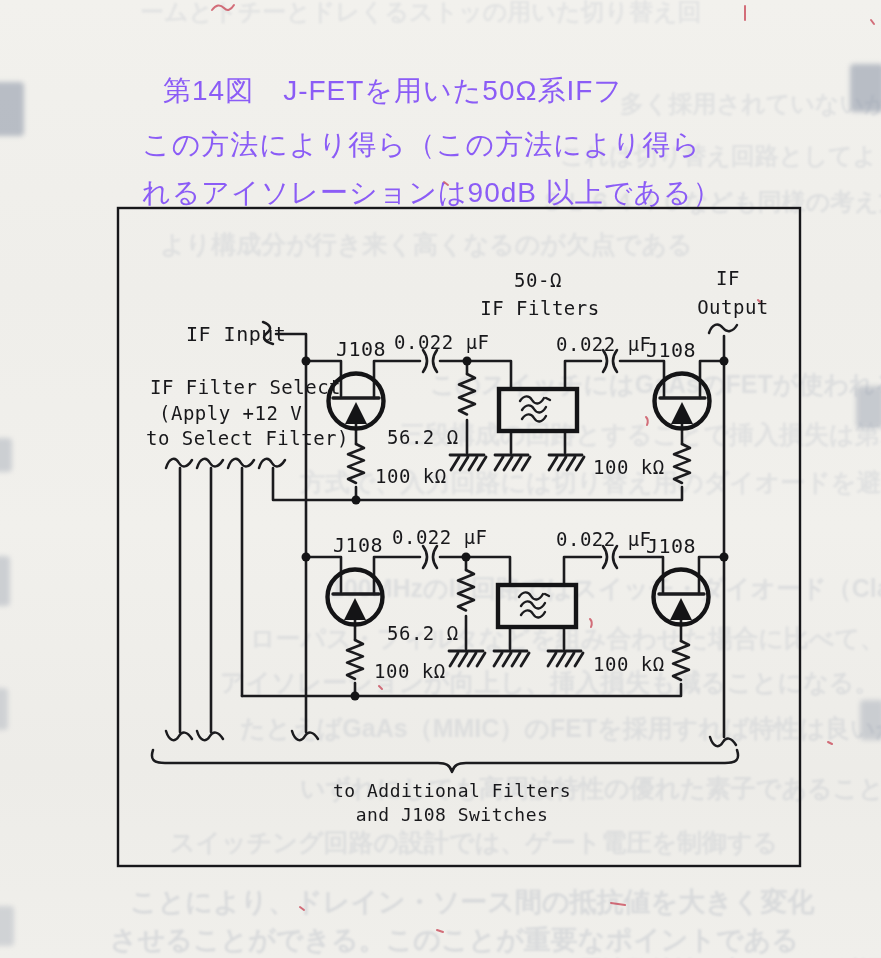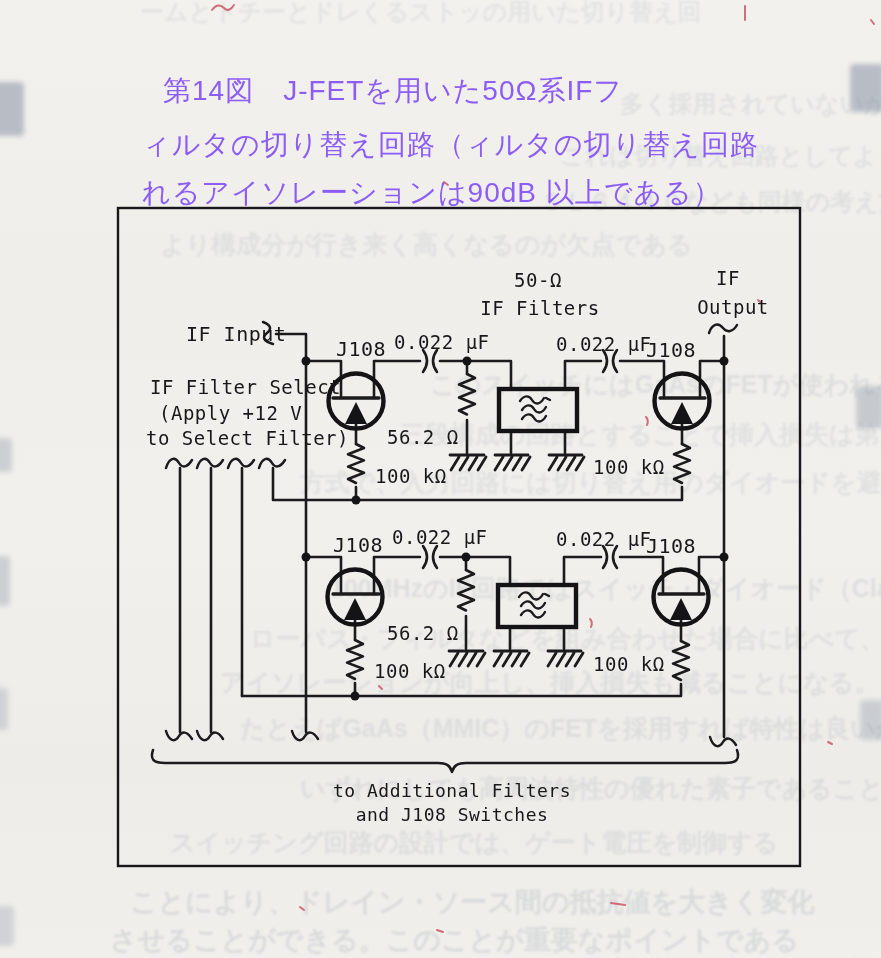--- a/index.html
+++ b/index.html
@@ -58,21 +58,21 @@
   <div class="blob" style="left:-6px;top:556px;width:16px;height:50px;opacity:.35"></div>
   <div class="blob" style="left:-6px;top:688px;width:14px;height:42px;opacity:.3"></div>
   <div class="blob" style="left:850px;top:64px;width:34px;height:48px;opacity:.55"></div>
   <div class="blob" style="left:856px;top:386px;width:28px;height:42px;opacity:.4"></div>
   <div class="blob" style="left:860px;top:700px;width:24px;height:40px;opacity:.35"></div>
   <div class="blob" style="left:-8px;top:906px;width:22px;height:40px;opacity:.3"></div>
 </div>
 
 <div>
   <div class="cap" style="left:163px;top:72px">第14図　J-FETを用いた50Ω系IFフ</div>
-  <div class="cap" style="left:142px;top:126px">ィルタの切り替え回路（ィルタの切り替え回路</div>
+  <div class="cap" style="left:142px;top:126px">この方法により得ら（この方法により得ら</div>
   <div class="cap" style="left:142px;top:174px">れるアイソレーションは90dB 以上である）</div>
 </div>
 
 <svg width="881" height="958" viewBox="0 0 881 958">
 
   <rect x="118" y="208" width="682" height="658" fill="none" stroke="#17171a" stroke-width="2.4"></rect>
 
   <g>
 
     <path class="wire" d="M276,334 H306 V732"></path>

